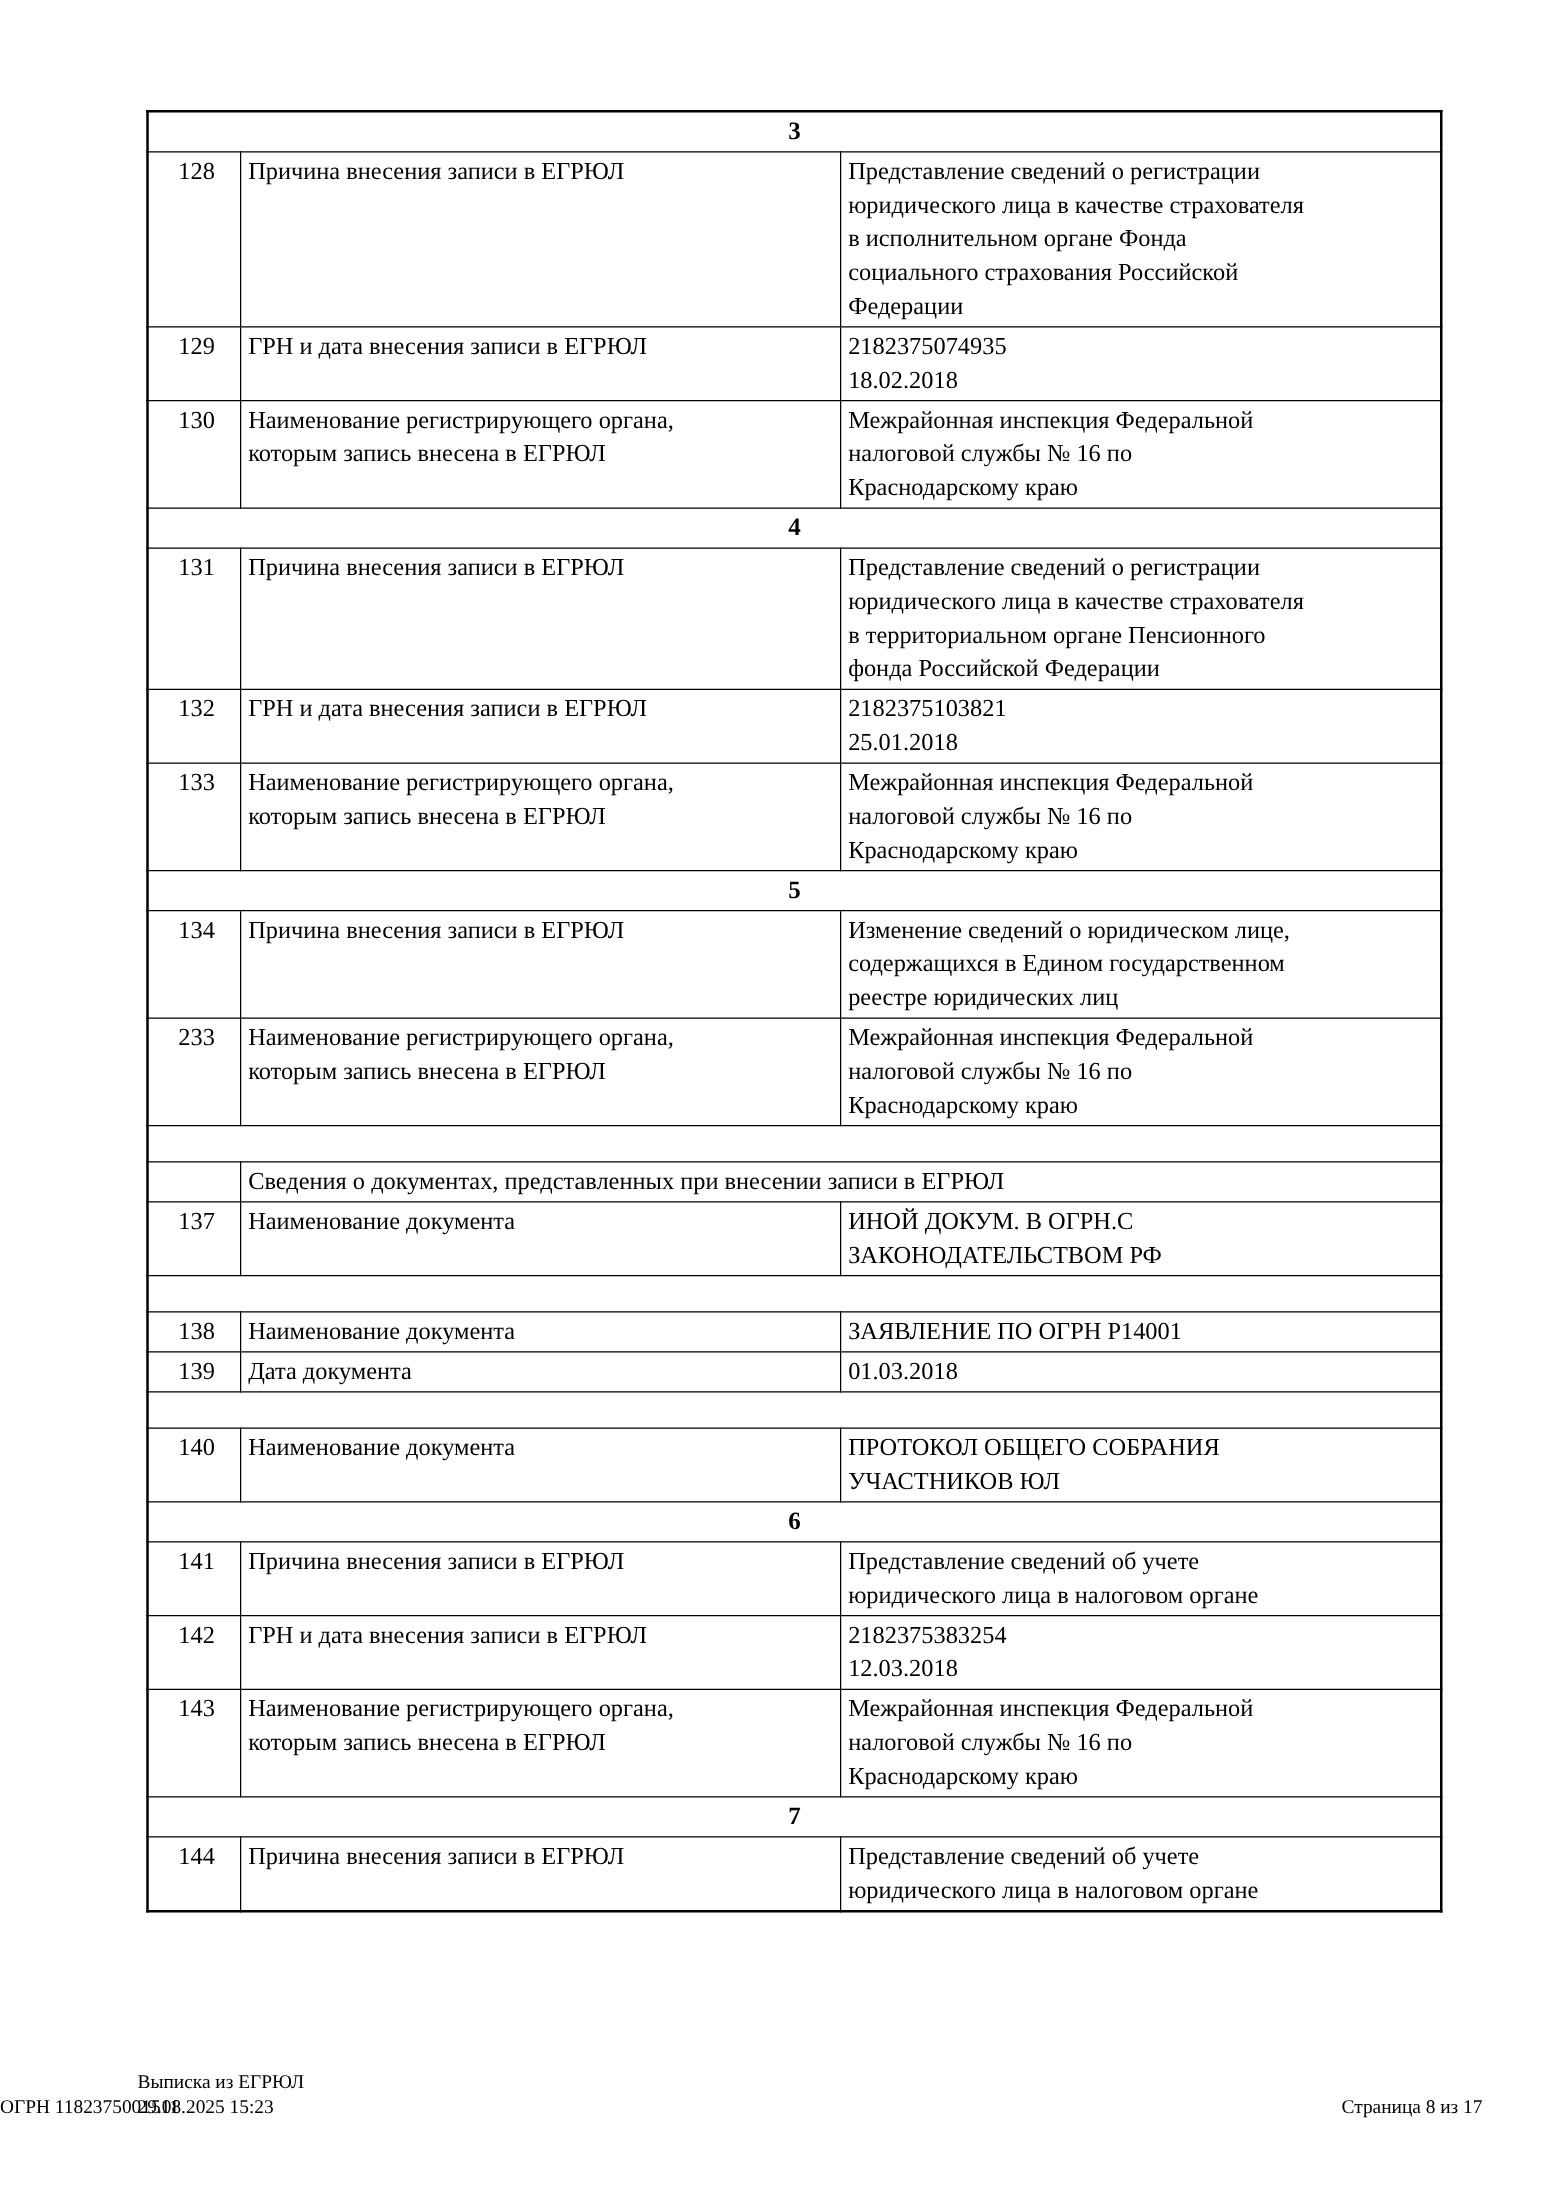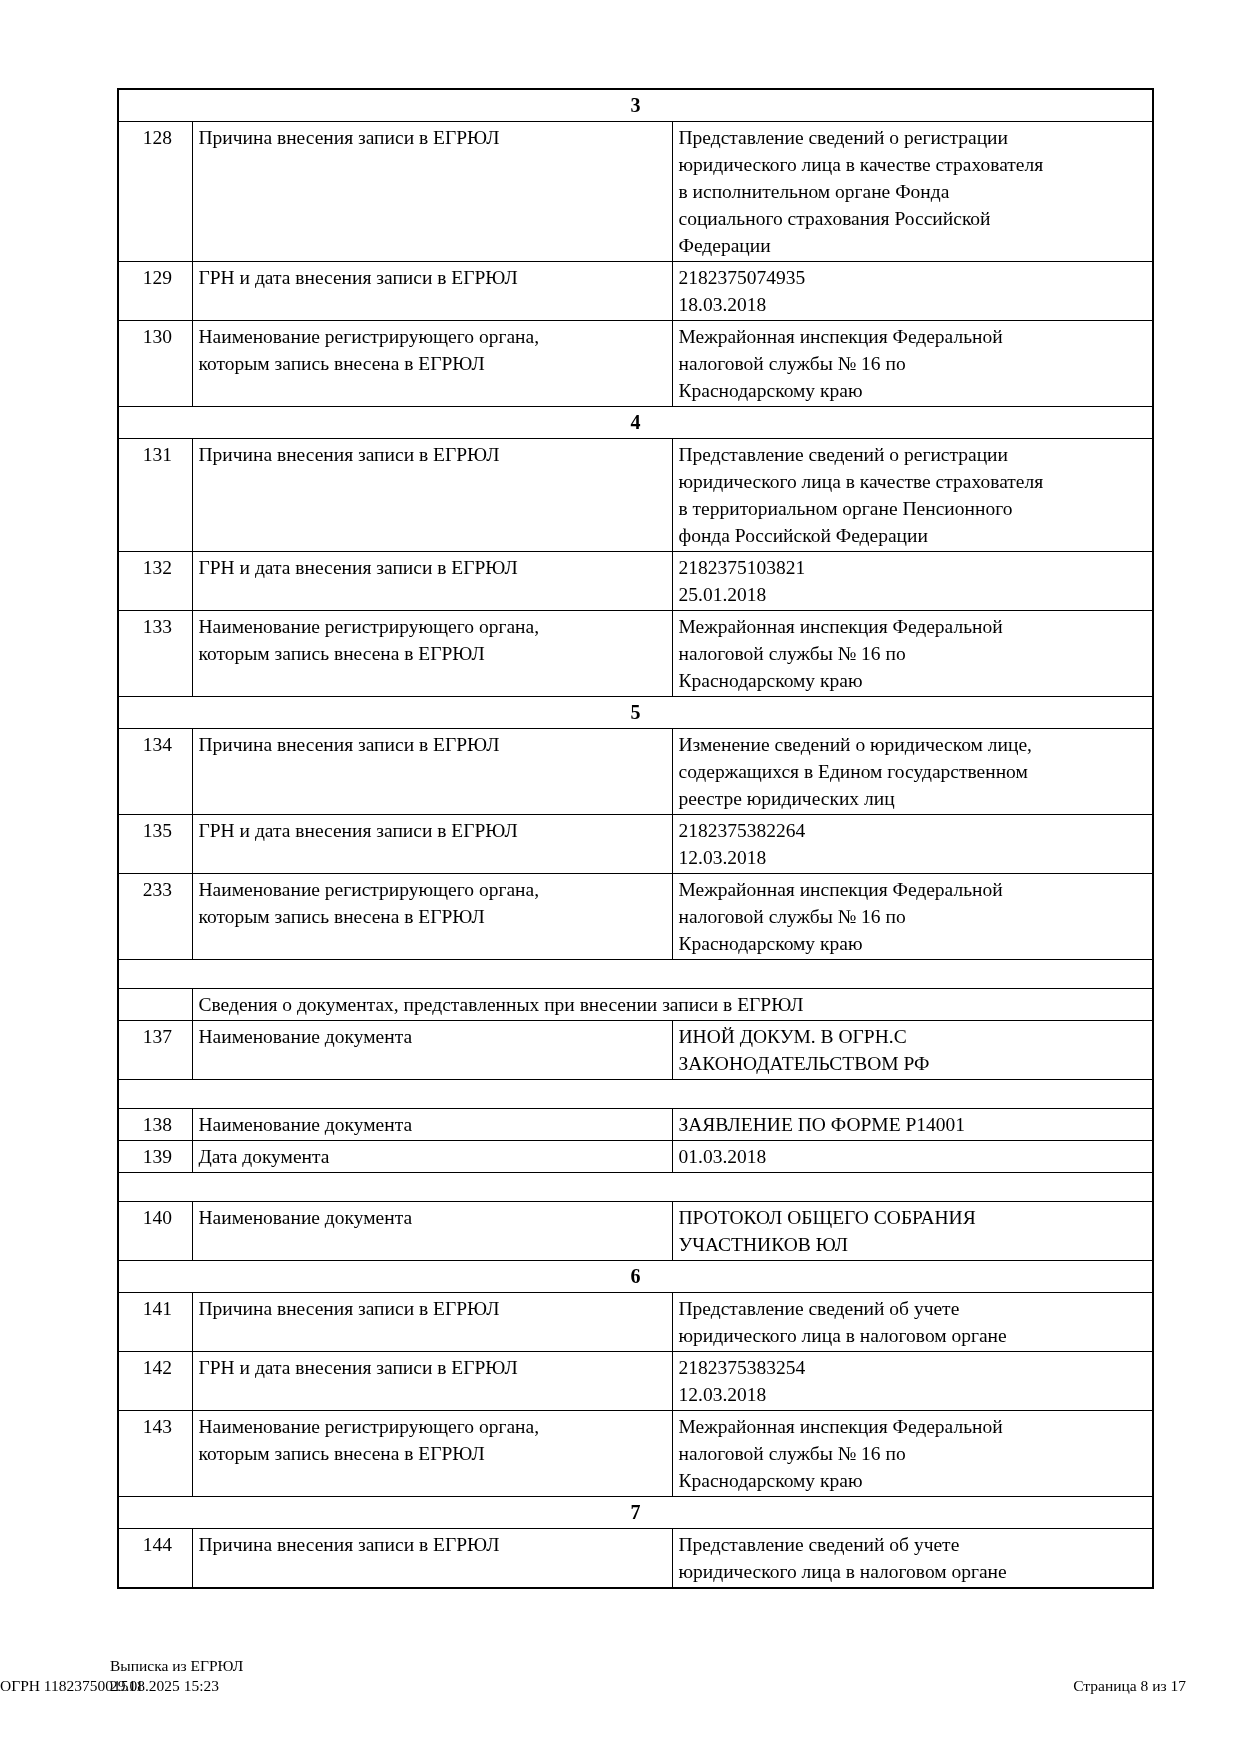--- a/index.html
+++ b/index.html
@@ -95,21 +95,21 @@
       <td>Представление сведений о регистрации
 юридического лица в качестве страхователя
 в исполнительном органе Фонда
 социального страхования Российской
 Федерации</td>
     </tr>
     <tr>
       <td class="num-cell">129</td>
       <td>ГРН и дата внесения записи в ЕГРЮЛ</td>
       <td>2182375074935
-18.03.2018</td>
+18.02.2018</td>
     </tr>
     <tr>
       <td class="num-cell">130</td>
       <td>Наименование регистрирующего органа,
 которым запись внесена в ЕГРЮЛ</td>
       <td>Межрайонная инспекция Федеральной
 налоговой службы № 16 по
 Краснодарскому краю</td>
     </tr>
 
@@ -145,26 +145,20 @@
       </tr>
 
     <tr>
       <td class="num-cell">134</td>
       <td>Причина внесения записи в ЕГРЮЛ</td>
       <td>Изменение сведений о юридическом лице,
 содержащихся в Едином государственном
 реестре юридических лиц</td>
     </tr>
     <tr>
-      <td class="num-cell">135</td>
-      <td>ГРН и дата внесения записи в ЕГРЮЛ</td>
-      <td>2182375382264
-12.03.2018</td>
-    </tr>
-    <tr>
       <td class="num-cell">233</td>
       <td>Наименование регистрирующего органа,
 которым запись внесена в ЕГРЮЛ</td>
       <td>Межрайонная инспекция Федеральной
 налоговой службы № 16 по
 Краснодарскому краю</td>
     </tr>
 
     <tr class="spacer-row">
         <td colspan="3"></td>
@@ -182,21 +176,21 @@
 ЗАКОНОДАТЕЛЬСТВОМ РФ</td>
     </tr>
 
     <tr class="spacer-row">
         <td colspan="3"></td>
       </tr>
 
     <tr>
       <td class="num-cell">138</td>
       <td>Наименование документа</td>
-      <td>ЗАЯВЛЕНИЕ ПО ФОРМЕ Р14001</td>
+      <td>ЗАЯВЛЕНИЕ ПО ОГРН Р14001</td>
     </tr>
     <tr>
       <td class="num-cell">139</td>
       <td>Дата документа</td>
       <td>01.03.2018</td>
     </tr>
 
     <tr class="spacer-row">
         <td colspan="3"></td>
       </tr>

